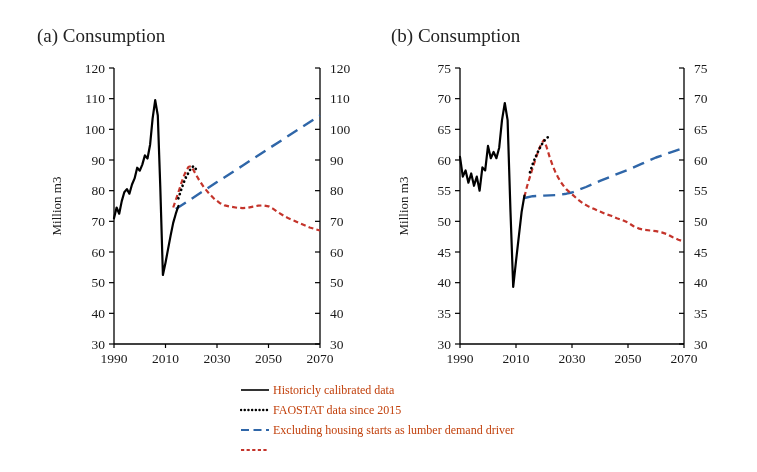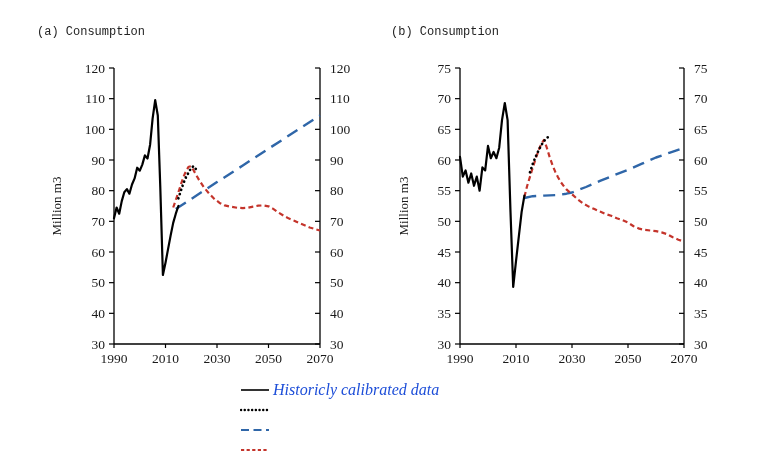--- a/index.html
+++ b/index.html
@@ -1,27 +1,27 @@
 <!DOCTYPE html>
 <html><head>
 <meta charset="utf-8">
 <style>
   html,body{margin:0;padding:0;background:#ffffff;}
   body{width:757px;height:472px;position:relative;overflow:hidden;
        font-family:"Liberation Serif", serif;}
-  .chart-title{position:absolute;font-family:Liberation Mono, monospace;
-       font-size:12px;color:#232323;white-space:nowrap;}
+  .chart-title{position:absolute;font-family:Liberation Serif, serif;
+       font-size:19px;color:#232323;white-space:nowrap;}
   #title-a{left:37px;top:25px;}
   #title-b{left:391px;top:25px;}
   #figure-svg{position:absolute;left:0;top:0;}
   #legend{position:absolute;left:240px;top:380px;display:flex;
        flex-direction:column;}
   .legend-row{display:flex;align-items:center;height:20px;}
   .legend-row svg{flex:0 0 auto;margin-right:3px;}
-  .legend-label{font-size:16px;color:#1d4ed8;white-space:nowrap;line-height:1;font-style:italic;}
+  .legend-label{font-size:12px;color:#c2410c;white-space:nowrap;line-height:1;}
   text{font-family:"Liberation Serif", serif;fill:#1a1a1a;}
 </style>
 </head>
 <body>
 
 <div class="chart-title" id="title-a">(a) Consumption</div>
 <div class="chart-title" id="title-b">(b) Consumption</div>
 
 <svg id="figure-svg" width="757" height="472" viewBox="0 0 757 472">
     <g>
@@ -150,24 +150,26 @@
     <div class="legend-row">
       <svg width="30" height="10">
         <line x1="1" y1="5" x2="29" y2="5" stroke="#000000" stroke-width="1.6" stroke-linecap="butt"></line>
       </svg>
       <span class="legend-label">Historicly calibrated data</span>
     </div>
     <div class="legend-row">
       <svg width="30" height="10">
         <line x1="1" y1="5" x2="29" y2="5" stroke="#000000" stroke-width="2.4" stroke-linecap="round" stroke-dasharray="0.1 3.6"></line>
       </svg>
+      <span class="legend-label">FAOSTAT data since 2015</span>
     </div>
     <div class="legend-row">
       <svg width="30" height="10">
         <line x1="1" y1="5" x2="29" y2="5" stroke="#2f66a8" stroke-width="2" stroke-linecap="butt" stroke-dasharray="8 4.5"></line>
       </svg>
+      <span class="legend-label">Excluding housing starts as lumber demand driver</span>
     </div>
     <div class="legend-row">
       <svg width="30" height="10">
         <line x1="1" y1="5" x2="29" y2="5" stroke="#c4342b" stroke-width="1.8" stroke-linecap="butt" stroke-dasharray="3.2 2.4"></line>
       </svg>
     </div>
   </div>
 
 </body></html>

